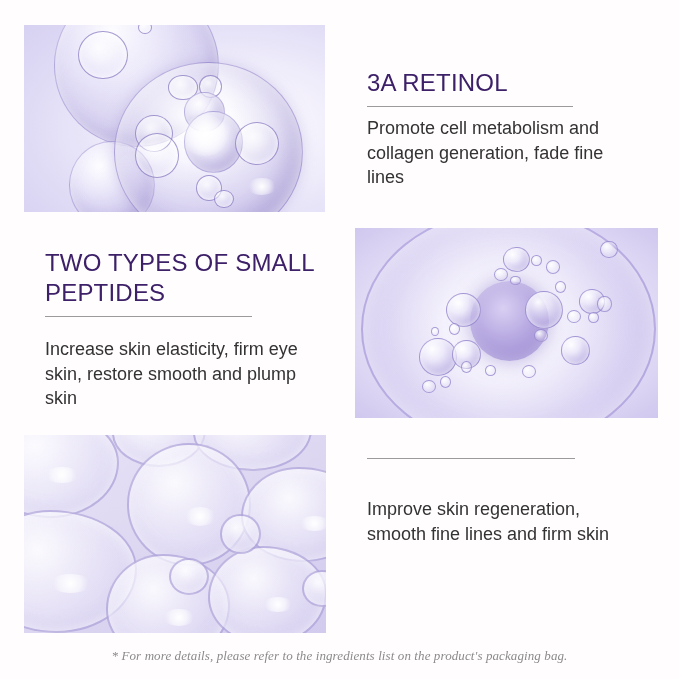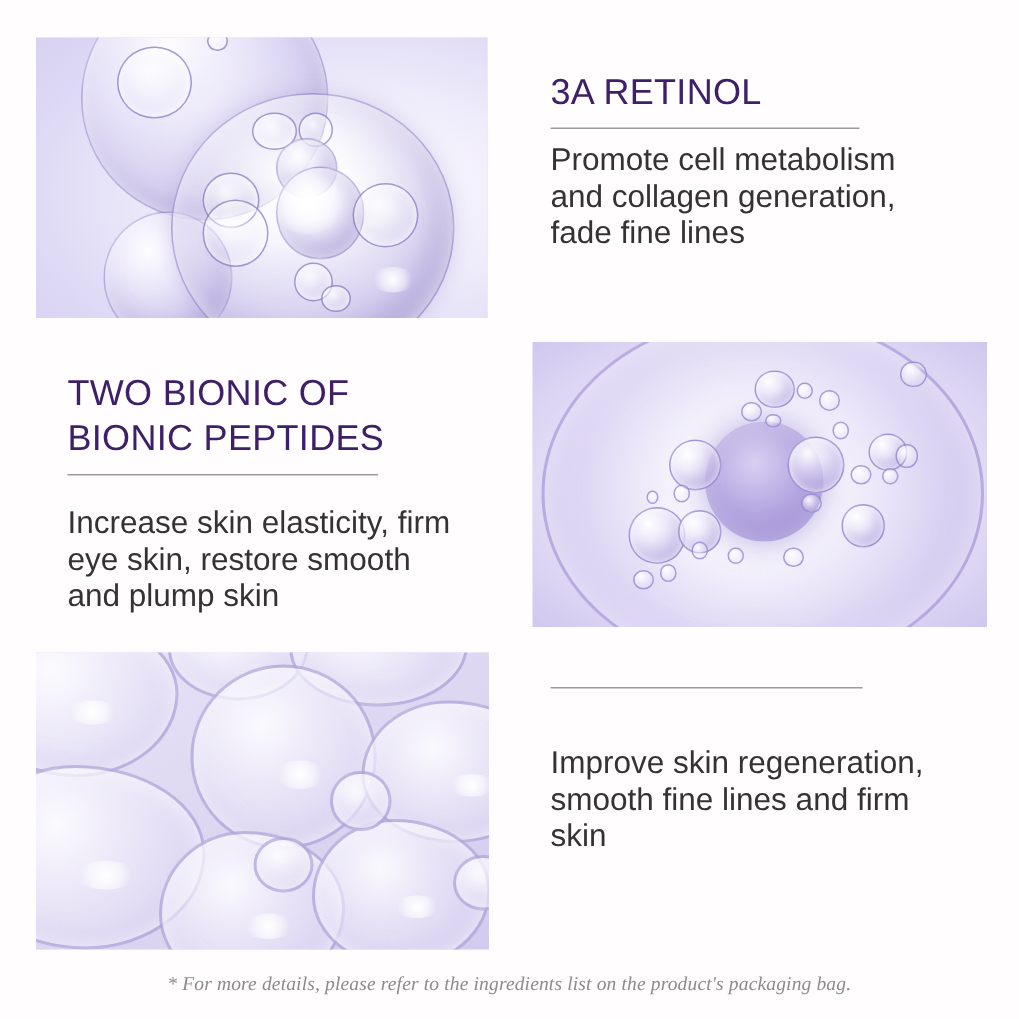--- a/index.html
+++ b/index.html
@@ -139,21 +139,21 @@
     margin: 0 0 8px 0;
     font-weight: 400;
   }
   .divider {
     height: 1px;
     background: #9b9b9b;
     margin: 0 0 9px 0;
   }
   .body {
     color: #333333;
-    font-size: 21px;
+    font-size: 18px;
     line-height: 24.5px;
     margin: 0;
     font-weight: 400;
   }
   .footnote {
     position: absolute;
     left: 0;
     right: 0;
     text-align: center;
     color: #8b8b8b;
@@ -186,28 +186,28 @@
       <div class="sphere s-ring" style="left:37%; top:48%; width:12%; height:19%;"></div>
       <div class="sphere s-ring" style="left:37%; top:58%; width:14%; height:23%;"></div>
       <div class="sphere s-ring" style="left:70%; top:52%; width:14%; height:22%;"></div>
       <div class="sphere s-ring" style="left:57%; top:80%; width:8%; height:13%;"></div>
       <div class="sphere s-ring" style="left:63%; top:88%; width:6%; height:9%;"></div>
       <div class="hl" style="left:52%; top:48%; width:16%; height:22%;"></div>
       <div class="hl" style="left:74%; top:82%; width:10%; height:9%;"></div>
     </div>
   </div>
 
-  <div class="block" style="left:367px; top:47px; width:260px;">
+  <div class="block" style="left:367px; top:68px; width:260px;">
     <h2 class="heading">3A RETINOL</h2>
     <div class="divider" style="width:206px;"></div>
     <p class="body" style="width:255px;">Promote cell metabolism and collagen generation, fade fine lines</p>
   </div>
 
   <div class="block" style="left:45px; top:248px; width:270px;">
-    <h2 class="heading">TWO BIONIC OF BIONIC PEPTIDES</h2>
+    <h2 class="heading">TWO TYPES OF SMALL PEPTIDES</h2>
     <div class="divider" style="width:207px;"></div>
     <p class="body" style="width:260px;margin-top:20px;">Increase skin elasticity, firm eye skin, restore smooth and plump skin</p>
   </div>
 
   <div class="photo" style="left:355px; top:228px; width:303px; height:190px;">
     <div class="inner">
       <div class="p2-bg"></div>
       <div class="cell-outer"></div>
       <div class="cell-core"></div>
 

